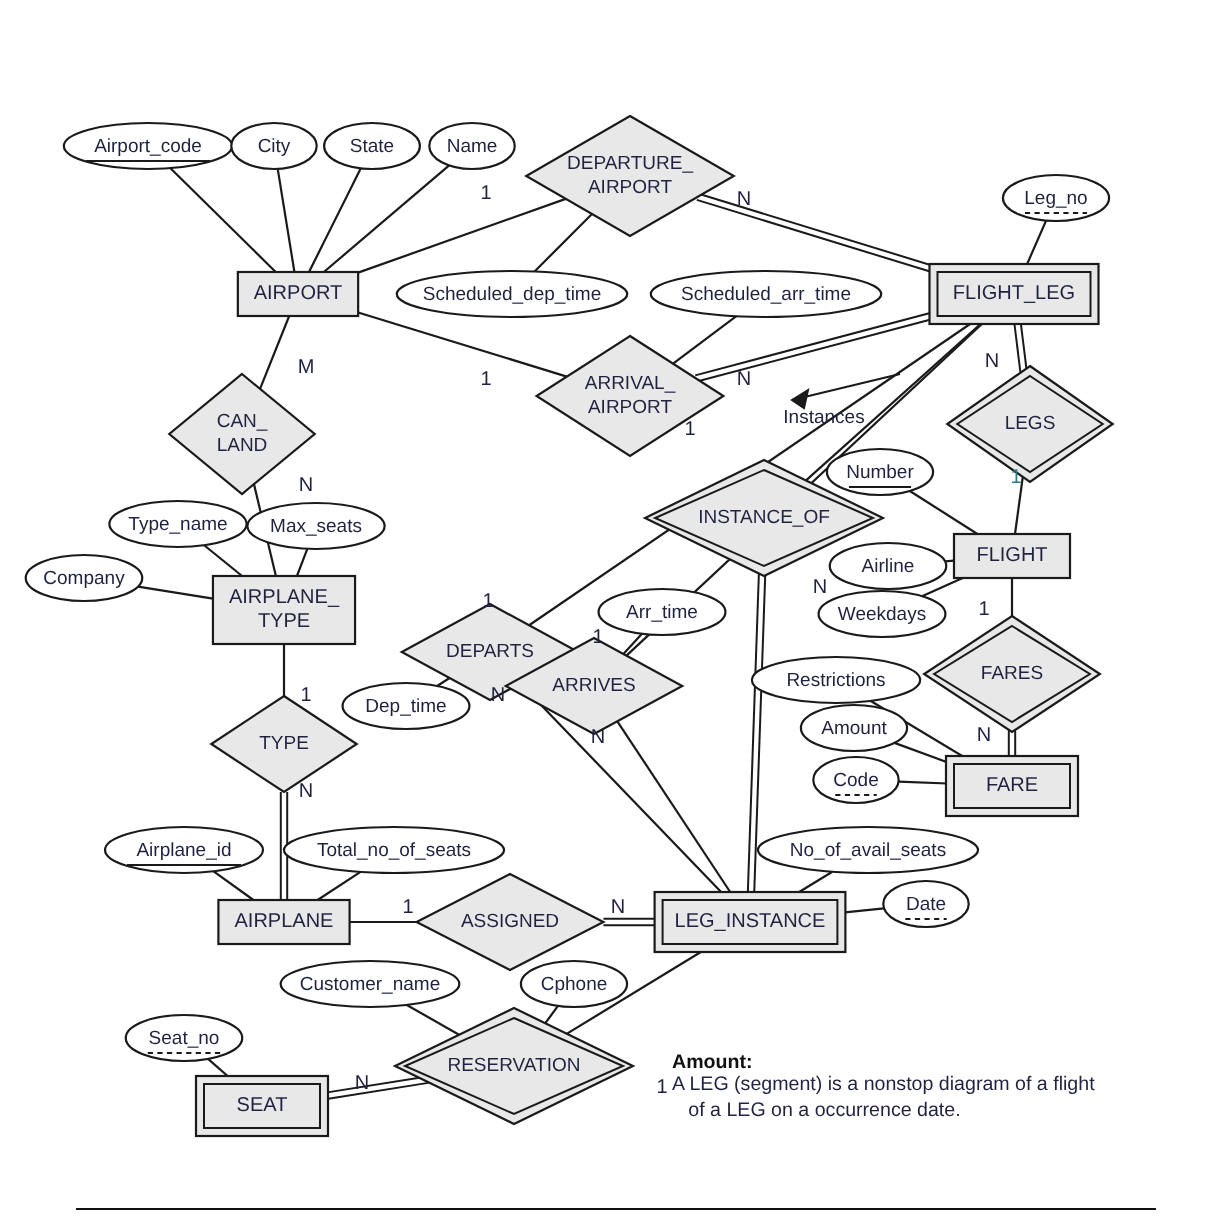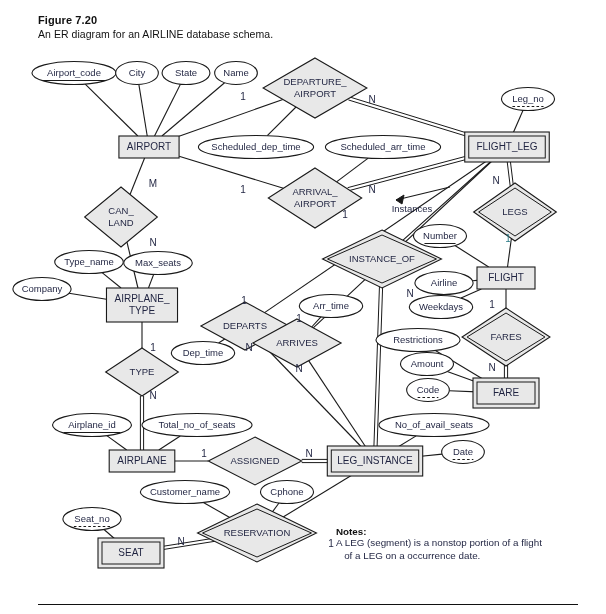--- a/index.html
+++ b/index.html
@@ -27,24 +27,20 @@
   .notes{position:absolute;left:336px;top:526px;width:250px;}
   .notes-title{font-size:9.8px;font-weight:bold;color:#111;}
   .notes-line{font-size:9.8px;color:#1f2340;line-height:12.6px;white-space:pre;}
   .rule{position:absolute;left:38px;top:604px;width:540px;height:0;border-top:1.3px solid #111;}
 </style>
 </head>
 <body>
 
 <div id="stage">
 
-  <div class="fig-head">
-    <div class="fig-title">Figure 7.20</div>
-    <div class="fig-sub">An ER diagram for an AIRLINE database schema.</div>
-  </div>
 
   <svg id="canvas" width="606" height="614">
       <line x1="85.2322082301995" y1="84.08244545379684" x2="137.85135135135135" y2="136" class="link"></line>
       <line x1="138.85779456794455" y1="84.45639983565812" x2="147.21621621621622" y2="136" class="link"></line>
       <line x1="180.40895853048696" y1="84.18208293902609" x2="154.5" y2="136" class="link"></line>
       <line x1="224.57671456612343" y1="82.71635772536628" x2="161.93243243243242" y2="136" class="link"></line>
       <line x1="179.075" y1="136.31069277108435" x2="282.86617317649836" y2="99.42105893124454" class="link"></line>
       <line x1="348.410502908121" y1="99.94060785790501" x2="470.7334122572979" y2="137.52941854332917" class="link-d"></line>
       <line x1="349.35045805454206" y1="96.88177077124666" x2="471.673367403719" y2="134.47058145667083" class="link-d"></line>
       <line x1="179.075" y1="156.23990963855422" x2="283.40407975322626" y2="188.29281968322013" class="link"></line>
@@ -223,19 +219,19 @@
       <text x="204" y="454" class="card">1</text>
       <text x="309" y="454" class="card">N</text>
       <text x="181" y="542" class="card">N</text>
       <text x="331" y="544" class="card">1</text>
       <text x="412" y="209" class="annot">Instances</text>
       <line x1="450" y1="187" x2="396" y2="200" class="link"></line>
       <polygon points="396,200 404,195 402,204" fill="#1a1a1a" stroke="#1a1a1a"></polygon>
     </svg>
 
   <div class="notes">
-    <div class="notes-title">Notes:</div>
-    <div class="notes-line">A LEG (segment) is a nonstop portion of a flight</div>
+    <div class="notes-title">Amount:</div>
+    <div class="notes-line">A LEG (segment) is a nonstop diagram of a flight</div>
     <div class="notes-line">   of a LEG on a occurrence date.</div>
   </div>
 
   <div class="rule"></div>
 </div>
 
 </body></html>

